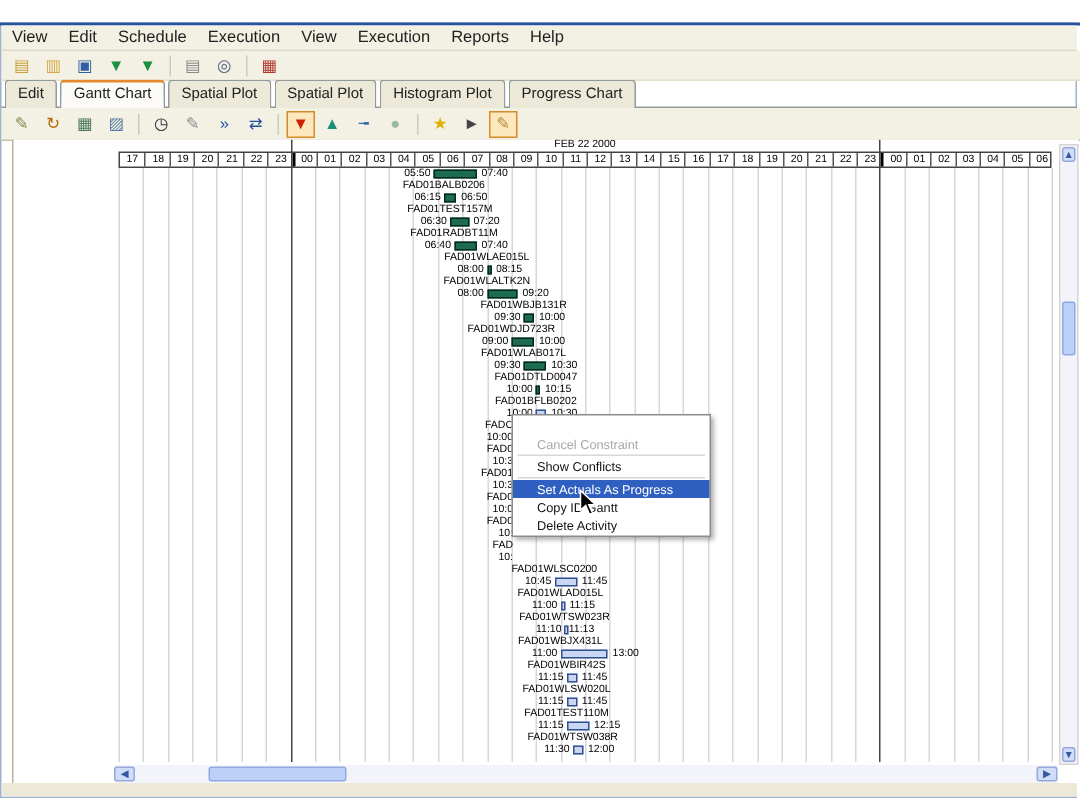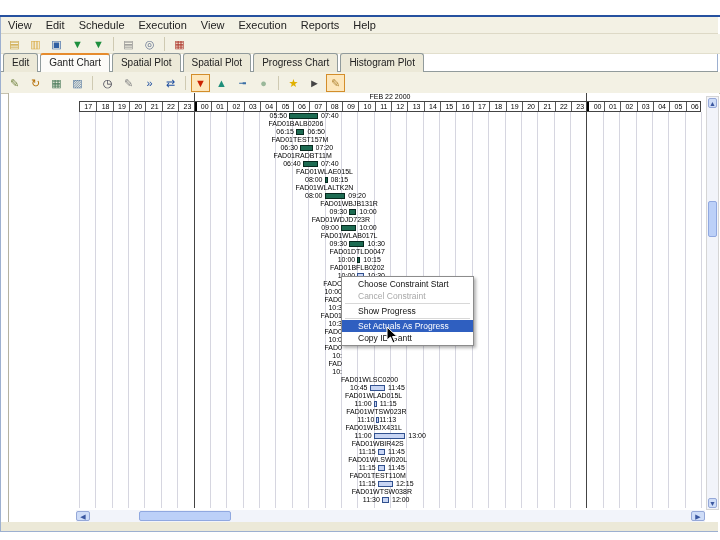--- a/index.html
+++ b/index.html
@@ -23,21 +23,21 @@
   .date-label{position:absolute;left:184px;top:0;width:394px;height:8px;text-align:center;font-size:7px;line-height:8px;color:#000;}
   #hourstrip{position:absolute;left:70px;top:8px;width:622px;height:11px;border:1px solid #444;box-sizing:border-box;}
   .hour-cell{position:absolute;top:0;height:9px;font-size:7px;line-height:9px;text-align:center;overflow:hidden;color:#000;}
   .gridline{position:absolute;width:1px;}
   .row-text{position:absolute;font-size:7px;line-height:8px;height:8px;color:#000;white-space:nowrap;overflow:hidden;}
   .gbar{position:absolute;height:6px;box-sizing:border-box;}
   .bar-completed{background:#1d6b52;border:1px solid #06291e;}
   .bar-scheduled{background:#c9d6f4;border:1px solid #31518f;}
   .ctx{position:absolute;left:341px;top:276px;width:131px;background:#fff;border:1px solid #8c8c8c;box-shadow:2px 2px 3px rgba(0,0,0,.3);font-size:8.5px;padding:1px 0;z-index:50;}
   .ctx-item{height:12px;line-height:12px;padding:0 8px 0 16px;color:#111;white-space:nowrap;}
-  .ctx-item.disabled{color:#a8a8a8;}
+  .ctx-item.disabled{color:#a8a8a8;margin-top:12px;}
   .ctx-item.selected{background:#2f5fc0;color:#fff;}
   .ctx-sep{height:1px;background:#d8d8d8;margin:1px 3px;}
   .vsb{position:absolute;left:697px;top:3px;width:13px;height:414px;background:#f2f4fa;border:1px solid #d5d5d5;box-sizing:border-box;z-index:10;}
   .hsb{position:absolute;left:67px;top:417px;width:629px;height:12px;background:#f2f4fa;z-index:10;}
   .sb-btn{position:absolute;background:#cfddf8;border:1px solid #95a8d8;color:#3a57a0;font-size:7px;line-height:9px;text-align:center;border-radius:2px;box-sizing:border-box;}
   .sb-thumb{position:absolute;background:#bcd0f8;border:1px solid #90a8e0;border-radius:2px;box-sizing:border-box;}
   .bottom-strip{position:absolute;left:1px;top:522px;width:717px;height:9px;background:#ece9d8;}
   .cursor{position:absolute;left:386px;top:326px;z-index:60;}
 </style>
 </head>
@@ -67,22 +67,22 @@
       <div class="tbicon" style="color: rgb(138, 138, 138);">▤</div>
       <div class="tbicon" style="color: rgb(90, 107, 140);">◎</div>
       <div class="tbsep"></div>
       <div class="tbicon" style="color: rgb(176, 58, 46);">▦</div>
     </div>
   <div class="tabs" id="tabs">
       <div class="tab">Edit</div>
       <div class="tab active">Gantt Chart</div>
       <div class="tab">Spatial Plot</div>
       <div class="tab">Spatial Plot</div>
+      <div class="tab">Histogram Plot</div>
       <div class="tab">Progress Chart</div>
-      <div class="tab">Histogram Plot</div>
     </div>
   <div class="tabline"></div>
   <div class="toolbar" id="toolbar2">
       <div class="tbicon" style="color: rgb(122, 138, 74);">✎</div>
       <div class="tbicon" style="color: rgb(179, 107, 0);">↻</div>
       <div class="tbicon" style="color: rgb(74, 122, 90);">▦</div>
       <div class="tbicon" style="color: rgb(85, 121, 160);">▨</div>
       <div class="tbsep"></div>
       <div class="tbicon" style="color: rgb(51, 51, 68);">◷</div>
       <div class="tbicon" style="color: rgb(136, 136, 136);">✎</div>
@@ -283,25 +283,25 @@
     <div class="hsb">
       <div class="sb-btn" style="left:0;top:1px;width:14px;height:10px;">◀</div>
       <div class="sb-thumb" style="left:63px;top:1px;width:92px;height:10px;"></div>
       <div class="sb-btn" style="right:0;top:1px;width:14px;height:10px;">▶</div>
     </div>
   </div>
 
   <div class="bottom-strip"></div>
 
   <div class="ctx" id="ctxmenu">
-      <div class="ctx-item">Choose Constraint Start</div>
       <div class="ctx-item disabled">Cancel Constraint</div>
       <div class="ctx-sep"></div>
-      <div class="ctx-item">Show Progress</div>
+      <div class="ctx-item">Show Conflicts</div>
       <div class="ctx-sep"></div>
       <div class="ctx-item selected">Set Actuals As Progress</div>
       <div class="ctx-item">Copy ID Gantt</div>
+      <div class="ctx-item">Delete Activity</div>
     </div>
 
   <svg class="cursor" width="13" height="19">
     <polygon points="1,1 1,14 4.5,11 7,17 9,16 6.5,10.5 11,10.5" fill="#000" stroke="#fff" stroke-width="1"></polygon>
   </svg>
 </div>
 
 </body></html>

